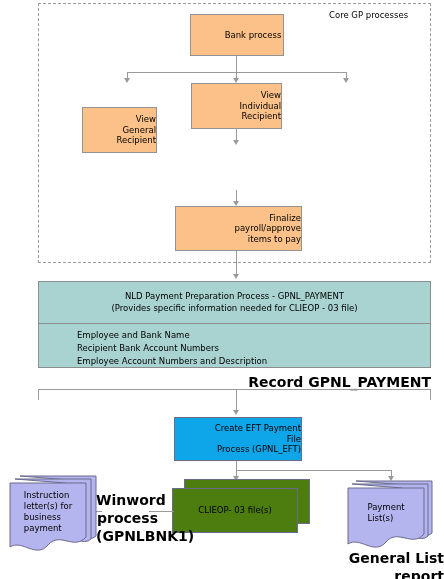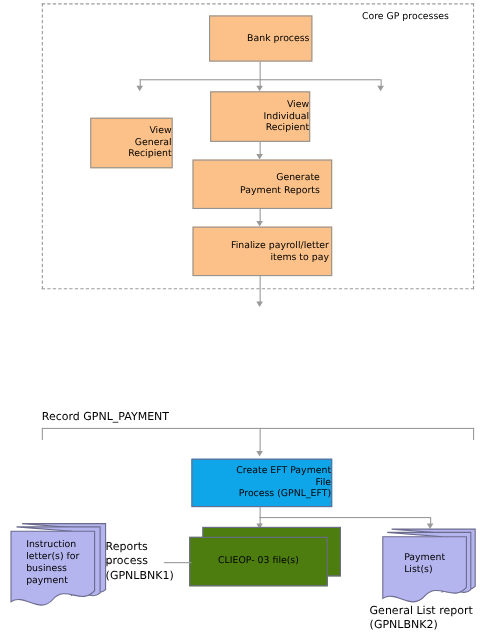--- a/index.html
+++ b/index.html
@@ -141,25 +141,26 @@
     position: absolute;
     width: 0; height: 0;
     border-top: 3.5px solid transparent;
     border-bottom: 3.5px solid transparent;
     border-right: 5px solid #9a9a9a;
   }
 
   
   .flabel {
     position: absolute;
-    font-size: 10px;
-    color: #000;
-    text-align: left;
+    font-size: 14px;
+    color: #000;
+    text-align: right;
     line-height: 1.3;
     white-space: pre-line;
+    font-weight: bold;
   }
 
   
   .bracket {
     position: absolute;
     box-sizing: border-box;
     border: 1px solid #9a9a9a;
     border-bottom: none;
     background: transparent;
   }
@@ -188,32 +189,37 @@
   <div class="arrow-down" style="left:343px; top:78px;"></div>
 
   <div class="node proc" style="left:82px; top:83px; width:75px; height:46px;margin-top:24px;">View General
 Recipient</div>
   <div class="node proc" style="left:191px; top:83px; width:91px; height:46px;">View Individual
 Recipient</div>
 
   <div class="ln ln-v" style="left:236px; top:129px; height:14px;"></div>
   <div class="arrow-down" style="left:233px; top:140px;"></div>
 
-  <div class="node proc" style="left:175px; top:145px; width:127px; height:45px;">Generate
-Payment Reports</div>
 
   <div class="ln ln-v" style="left:236px; top:190px; height:14px;"></div>
   <div class="arrow-down" style="left:233px; top:201px;"></div>
 
-  <div class="node proc" style="left:175px; top:206px; width:127px; height:45px;">Finalize payroll/letter
+  <div class="node proc" style="left:175px; top:206px; width:127px; height:45px;">Finalize payroll/approve
 items to pay</div>
 
   <div class="ln ln-v" style="left:236px; top:251px; height:25px;"></div>
   <div class="arrow-down" style="left:233px; top:274px;"></div>
 
+  <div class="teal-block" style="left:38px; top:281px; width:393px; height:87px;">
+    <div class="teal-head" style="height:42px;">NLD Payment Preparation Process - GPNL_PAYMENT
+(Provides specific information needed for CLIEOP - 03 file)</div>
+    <div class="teal-body" style="height:44px;">Employee and Bank Name
+Recipient Bank Account Numbers
+Employee Account Numbers and Description</div>
+  </div>
 
   <div class="flabel" style="left:38px; top:373px; width:393px;">Record GPNL_PAYMENT</div>
 
   <div class="bracket" style="left:38px; top:389px; width:393px; height:11px;"></div>
 
   <div class="ln ln-v" style="left:236px; top:389px; height:23px;"></div>
   <div class="arrow-down" style="left:233px; top:410px;"></div>
 
   <div class="node lav" style="left:174px; top:417px; width:128px; height:44px;">Create EFT Payment File
 Process (GPNL_EFT)</div>
@@ -227,21 +233,21 @@
 
   <div class="stack" style="left:172px; top:479px; width:138px; height:56px;">
     <div class="stack-sheet" style="left:12px; top:0px; width:126px; height:45px;"></div>
     <div class="stack-sheet stack-front" style="left:0px; top:9px; width:126px; height:45px;">CLIEOP- 03 file(s)</div>
   </div>
 
   <div class="ln ln-h" style="left:149px; top:511px; width:25px;"></div>
   <div class="ln ln-h" style="left:90px; top:511px; width:12px;"></div>
   <div class="arrow-left" style="left:85px; top:508px;"></div>
 
-  <div class="flabel" style="left:96px; top:491px; width:62px;">Reports
+  <div class="flabel" style="left:96px; top:491px; width:62px;">Winword
 process
 (GPNLBNK1)</div>
 
   <div class="stack" style="left:8px; top:474px; width:96px; height:80px;">
     <svg class="doc-svg" width="96" height="80" viewBox="0 0 96 80">
 
       <path d="M12,2 L88,2 L88,62 C80,70 70,56 62,64 L62,6 Z" fill="#B4B4EE" stroke="#6B6B8E" stroke-width="1"></path>
 
       <path d="M7,5 L83,5 L83,65 C75,73 65,59 57,67 L57,9 Z" fill="#B4B4EE" stroke="#6B6B8E" stroke-width="1"></path>
 

